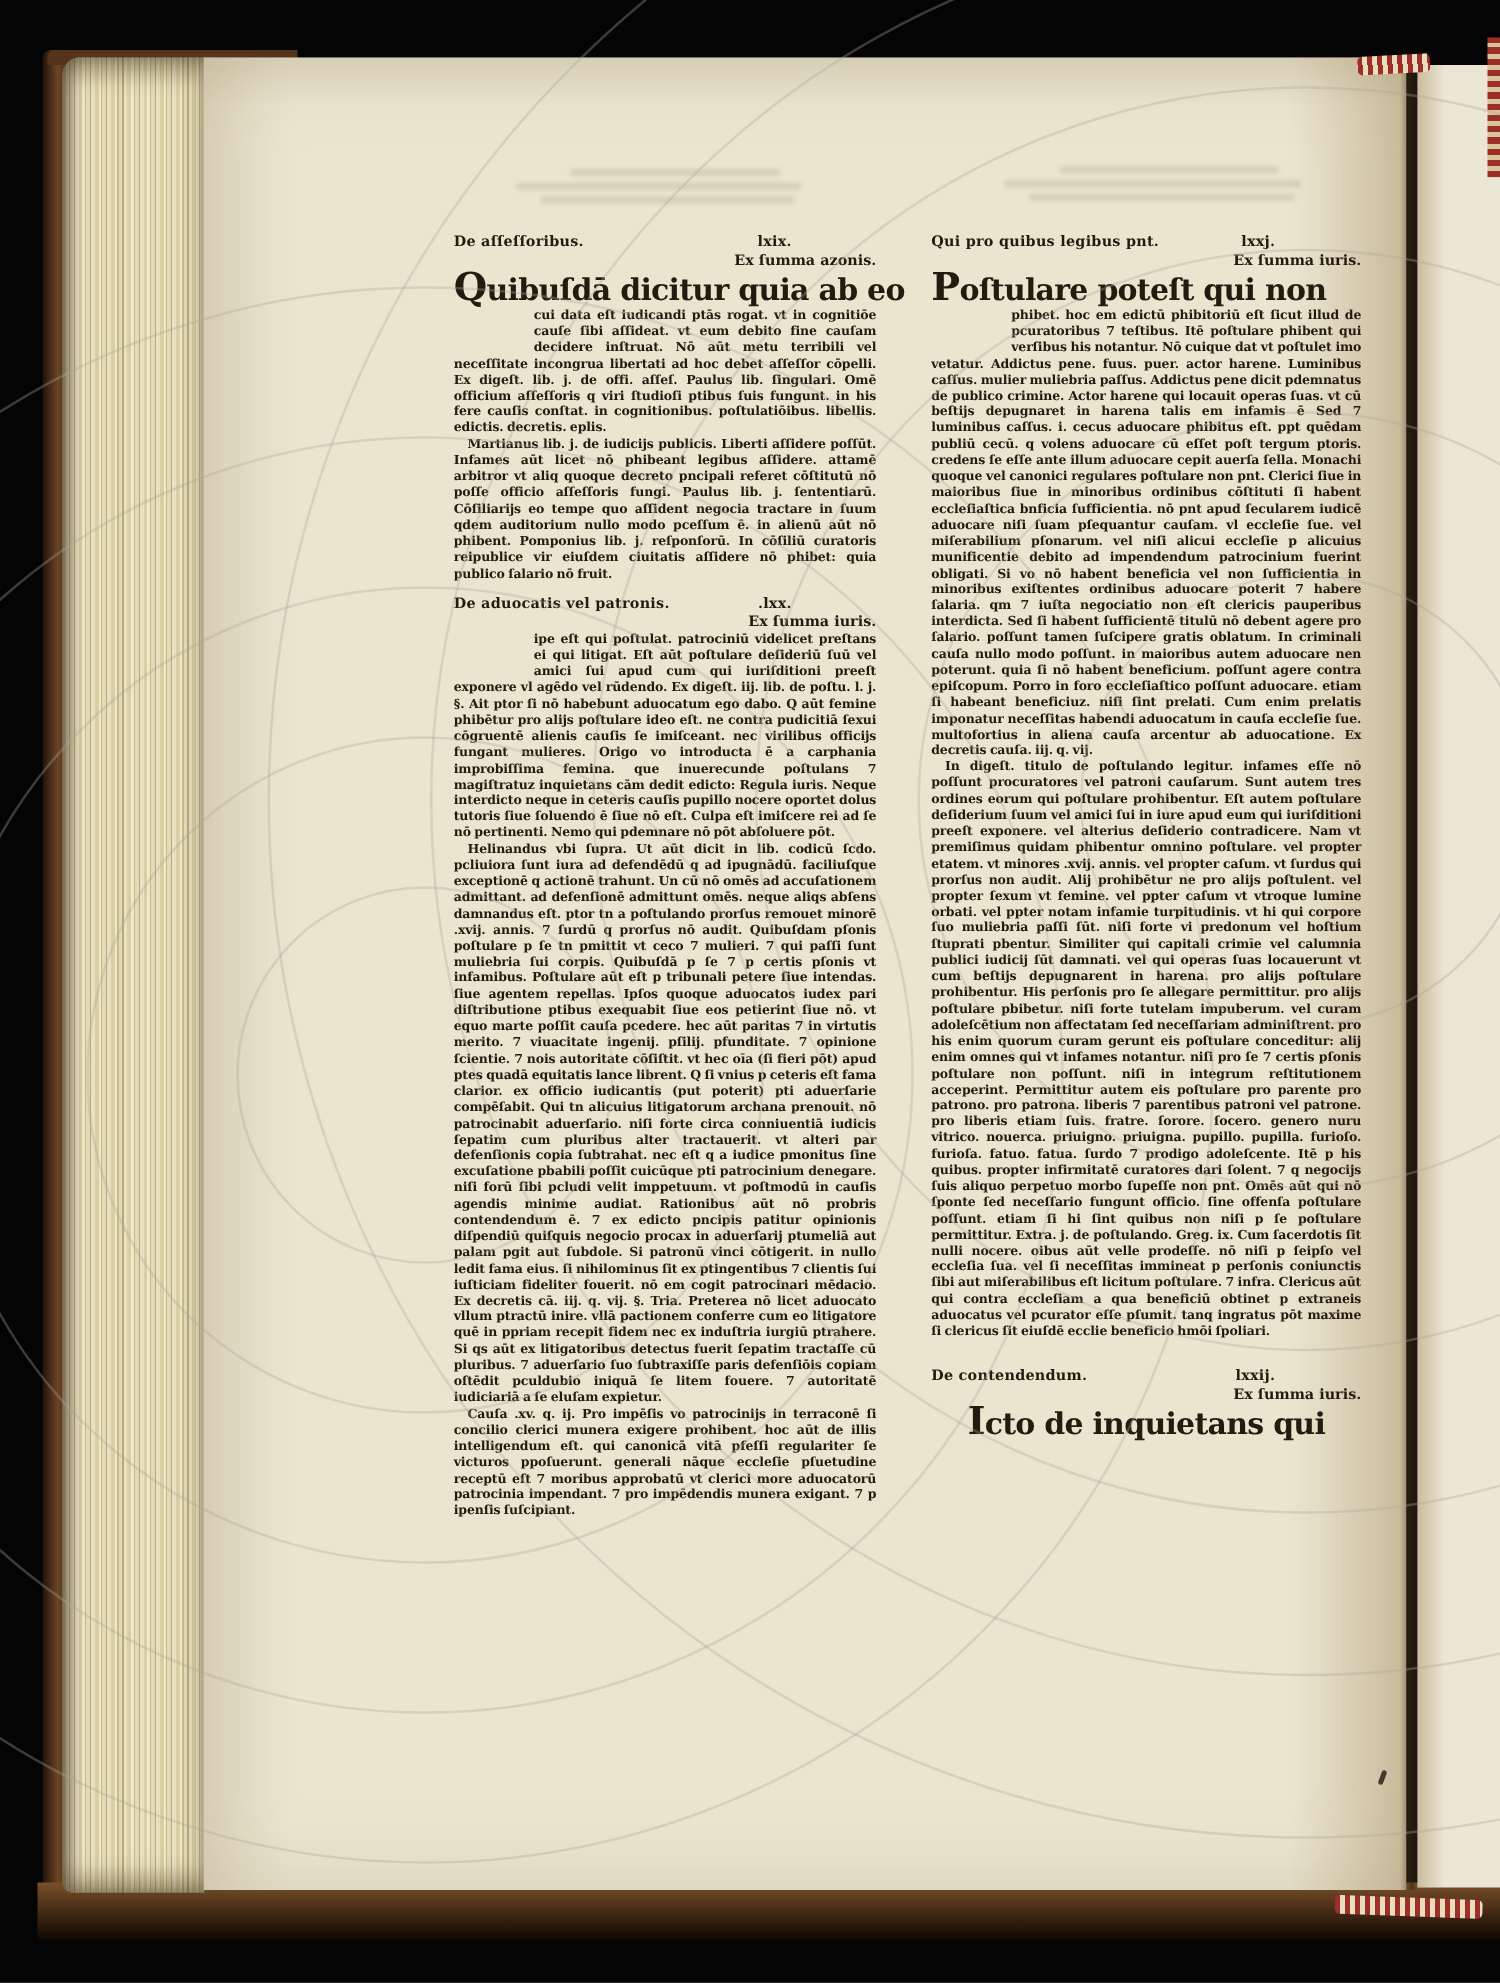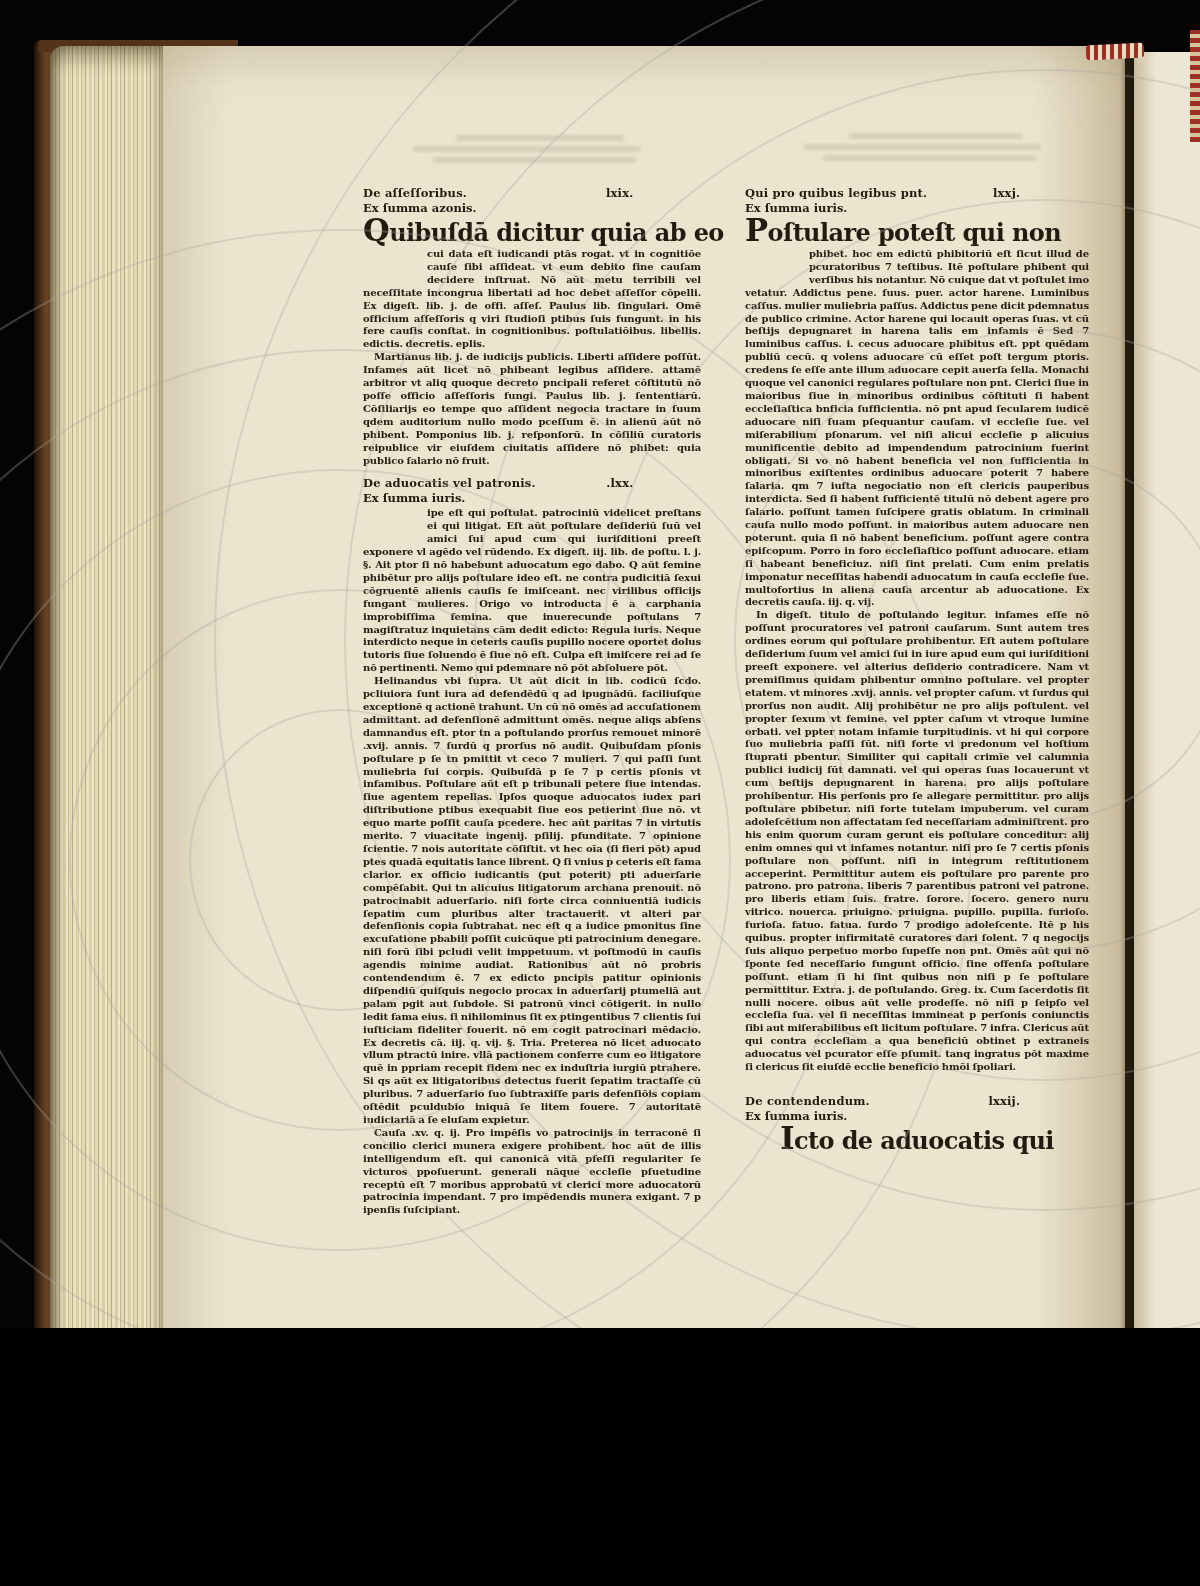--- a/index.html
+++ b/index.html
@@ -1,16 +1,16 @@
 <!DOCTYPE html>
 <html><head>
 <meta charset="utf-8">
 <style>
   html,body{margin:0;padding:0;background:#000;}
-  .scene{position:relative;width:1200px;height:1328px;background:#040404;overflow:hidden;
+  .scene{position:relative;width:1200px;height:1586px;background:#040404;overflow:hidden;
          font-family:"DejaVu Serif",serif;}
 
   
   .cover-left{position:absolute;left:34px;top:40px;width:22px;height:1492px;
     background:linear-gradient(90deg,#1f1208,#6b4426 55%,#4a2d15);border-radius:7px 0 0 7px;}
   .cover-top{position:absolute;left:38px;top:40px;width:200px;height:12px;background:#54331b;border-radius:6px 0 0 0;}
   .cover-bottom{position:absolute;left:30px;top:1506px;width:1170px;height:46px;
     background:linear-gradient(180deg,#7a4f2b,#3a2310 60%,#0e0702);}
   .page-stack{position:absolute;left:50px;top:46px;width:114px;height:1468px;border-radius:14px 0 0 8px;
     background:repeating-linear-gradient(90deg,
@@ -47,21 +47,21 @@
   .ghost i:nth-child(1){width:70%;margin-left:18%;}
   .ghost i:nth-child(2){width:95%;}
   .ghost i:nth-child(3){width:85%;margin-left:8%;}
 
   
   .col{position:absolute;top:140px;color:#241b10;}
   .col-left{left:200px;width:338px;}
   .col-right{left:582px;width:344px;}
   .colhead{display:flex;font-size:11.5px;font-weight:700;letter-spacing:.2px;}
   .folio{margin-left:auto;margin-right:20%;}
-  .source{text-align:left;font-size:11.5px;font-weight:700;margin:1px 0 2px;}
+  .source{text-align:right;font-size:11.5px;font-weight:700;margin:1px 0 2px;}
   .bigheading{font-size:24px;line-height:27px;font-weight:700;margin:1px 0 2px;
     letter-spacing:-.6px;white-space:nowrap;}
   .bigheading::first-letter{font-size:1.28em;}
   .bigheading.center{text-align:center;}
   .col p{margin:0;font-size:10px;line-height:12.9px;font-weight:700;text-align:justify;
     letter-spacing:-.12px;word-spacing:-.6px;}
   p.lead::before{content:"";float:left;width:64px;height:27px;}
   p.lead.wide::before{width:86px;}
   p.ind{text-indent:11px;}
   .sect2{margin-top:9px;}
@@ -121,21 +121,21 @@
       <div class="bigheading">Poſtulare poteſt qui non</div>
       <p class="lead">phibet. hoc em edictū phibitoriū eſt ſicut illud de pcuratoribus 7 teſtibus. Itē poſtulare phibent qui verſibus his notantur. Nō cuique dat vt poſtulet imo vetatur. Addictus pene. fuus. puer. actor harene. Luminibus caſſus. mulier muliebria paſſus. Addictus pene dicit pdemnatus de publico crimine. Actor harene qui locauit operas ſuas. vt cū beſtijs depugnaret in harena talis em infamis ē Sed 7 luminibus caſſus. i. cecus aduocare phibitus eſt. ppt quēdam publiū cecū. q volens aduocare cū eſſet poſt tergum ptoris. credens ſe eſſe ante illum aduocare cepit auerſa ſella. Monachi quoque vel canonici regulares poſtulare non pnt. Clerici ſiue in maioribus ſiue in minoribus ordinibus cōſtituti ſi habent eccleſiaſtica bnficia ſufficientia. nō pnt apud ſecularem iudicē aduocare niſi ſuam pſequantur cauſam. vl eccleſie ſue. vel miſerabilium pſonarum. vel niſi alicui eccleſie p alicuius munificentie debito ad impendendum patrocinium fuerint obligati. Si vo nō habent beneficia vel non ſufficientia in minoribus exiſtentes ordinibus aduocare poterit 7 habere ſalaria. qm 7 iuſta negociatio non eſt clericis pauperibus interdicta. Sed ſi habent ſufficientē titulū nō debent agere pro ſalario. poſſunt tamen ſuſcipere gratis oblatum. In criminali cauſa nullo modo poſſunt. in maioribus autem aduocare nen poterunt. quia ſi nō habent beneficium. poſſunt agere contra epiſcopum. Porro in foro eccleſiaſtico poſſunt aduocare. etiam ſi habeant beneficiuz. niſi ſint prelati. Cum enim prelatis imponatur neceſſitas habendi aduocatum in cauſa eccleſie ſue. multofortius in aliena cauſa arcentur ab aduocatione. Ex decretis cauſa. iij. q. vij.</p>
       <p class="ind">In digeſt. titulo de poſtulando legitur. infames eſſe nō poſſunt procuratores vel patroni cauſarum. Sunt autem tres ordines eorum qui poſtulare prohibentur. Eſt autem poſtulare deſiderium ſuum vel amici ſui in iure apud eum qui iuriſditioni preeſt exponere. vel alterius deſiderio contradicere. Nam vt premiſimus quidam phibentur omnino poſtulare. vel propter etatem. vt minores .xvij. annis. vel propter caſum. vt ſurdus qui prorſus non audit. Alij prohibētur ne pro alijs poſtulent. vel propter ſexum vt femine. vel ppter caſum vt vtroque lumine orbati. vel ppter notam infamie turpitudinis. vt hi qui corpore ſuo muliebria paſſi ſūt. niſi forte vi predonum vel hoſtium ſtuprati pbentur. Similiter qui capitali crimīe vel calumnia publici iudicij ſūt damnati. vel qui operas ſuas locauerunt vt cum beſtijs depugnarent in harena. pro alijs poſtulare prohibentur. His perſonis pro ſe allegare permittitur. pro alijs poſtulare pbibetur. niſi forte tutelam impuberum. vel curam adoleſcētium non affectatam ſed neceſſariam adminiſtrent. pro his enim quorum curam gerunt eis poſtulare conceditur: alij enim omnes qui vt infames notantur. niſi pro ſe 7 certis pſonis poſtulare non poſſunt. niſi in integrum reſtitutionem acceperint. Permittitur autem eis poſtulare pro parente pro patrono. pro patrona. liberis 7 parentibus patroni vel patrone. pro liberis etiam ſuis. fratre. ſorore. ſocero. genero nuru vitrico. nouerca. priuigno. priuigna. pupillo. pupilla. furioſo. furioſa. fatuo. fatua. ſurdo 7 prodigo adoleſcente. Itē p his quibus. propter infirmitatē curatores dari ſolent. 7 q negocijs ſuis aliquo perpetuo morbo ſupeſſe non pnt. Omēs aūt qui nō ſponte ſed neceſſario fungunt officio. ſine offenſa poſtulare poſſunt. etiam ſi hi ſint quibus non niſi p ſe poſtulare permittitur. Extra. j. de poſtulando. Greg. ix. Cum ſacerdotis ſit nulli nocere. oibus aūt velle prodeſſe. nō niſi p ſeipſo vel eccleſia ſua. vel ſi neceſſitas immineat p perſonis coniunctis ſibi aut miſerabilibus eſt licitum poſtulare. 7 infra. Clericus aūt qui contra eccleſiam a qua beneficiū obtinet p extraneis aduocatus vel pcurator eſſe pſumit. tanq ingratus pōt maxime ſi clericus ſit eiuſdē ecclie beneficio hmōi ſpoliari.</p>
 
       <div class="sect2b">
         <div class="colhead">
           <span>De contendendum.</span>
           <span class="folio">lxxij.</span>
         </div>
         <div class="source">Ex ſumma iuris.</div>
-        <div class="bigheading center">Icto de aduocatis qui</div>
+        <div class="bigheading center">Icto de inquietans qui</div>
       </div>
     </div>
   </div>
 
   <div class="gutter"></div>
   <div class="facing-page"></div>
   <div class="endband top"></div>
   <div class="endband bot"></div>
   <div class="spine-sliver"></div>
   <div class="inkmark"></div>

